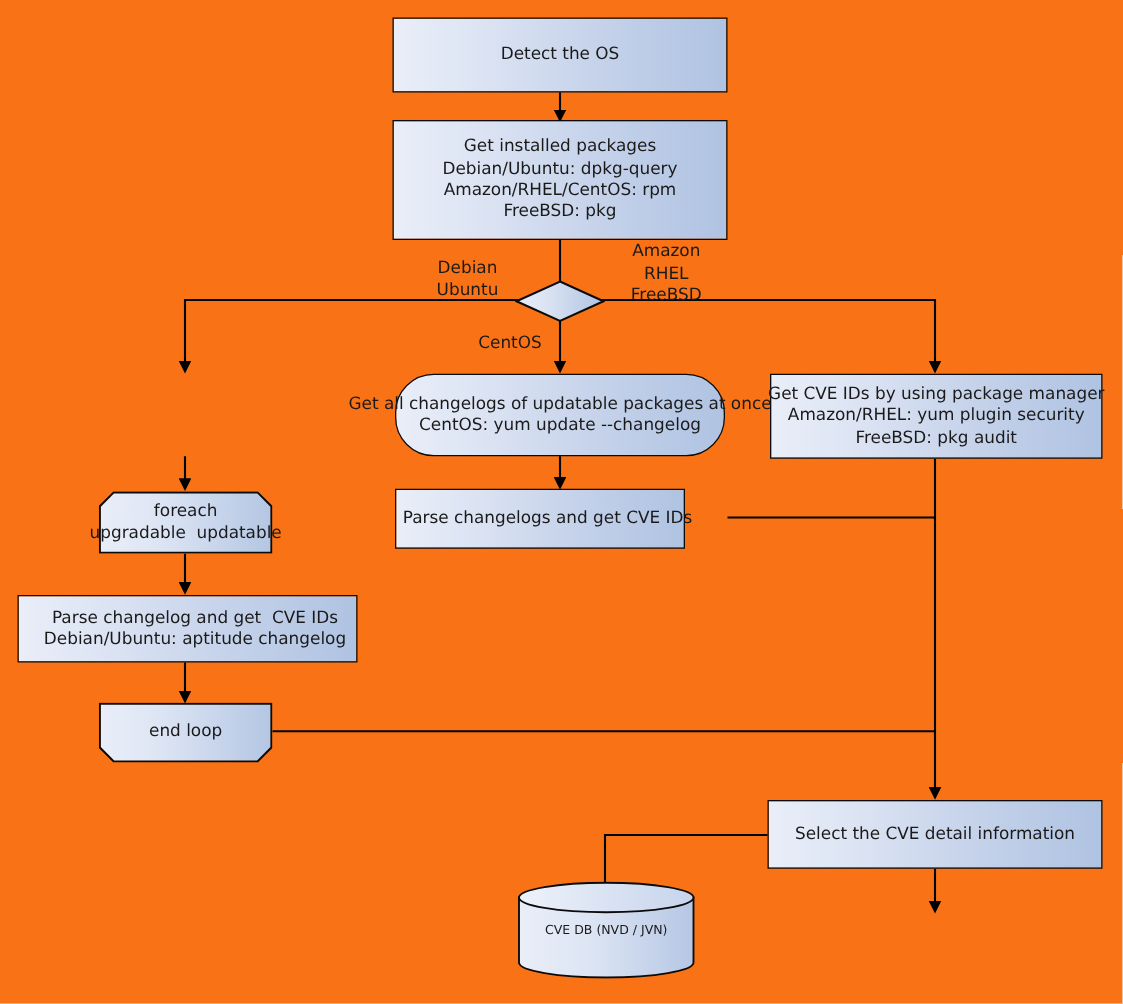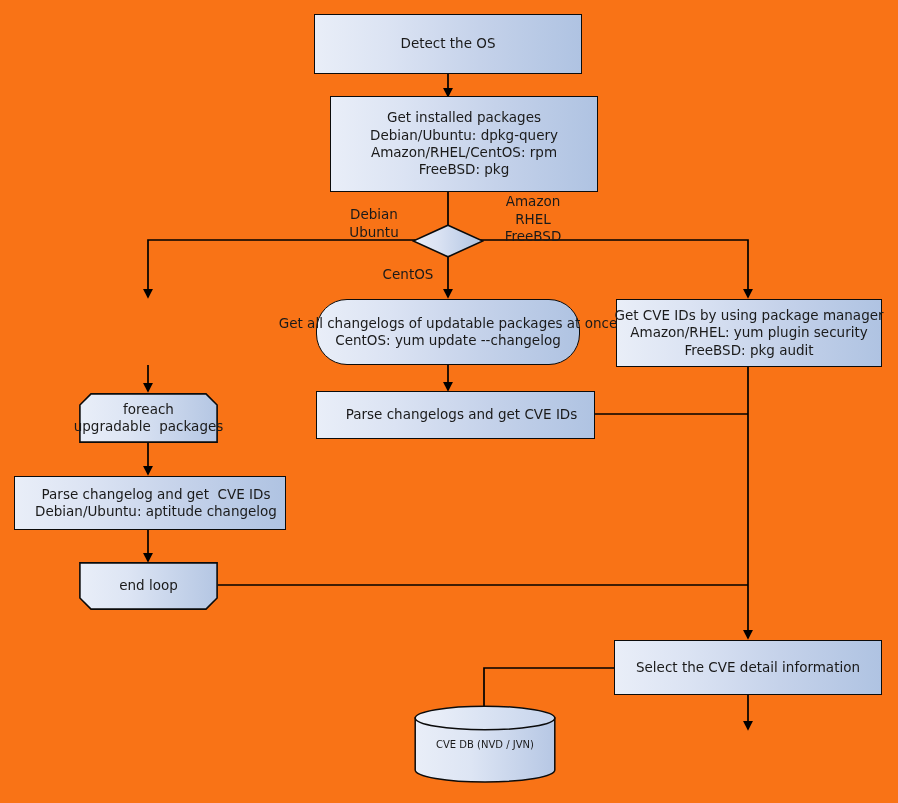--- a/index.html
+++ b/index.html
@@ -125,21 +125,21 @@
       <path d="M 614 668 L 484 668 L 484 711"></path>
 
       <path d="M 748 695 L 748 729" marker-end="url(#arrow)"></path>
     </g>
   </svg>
 
   <div class="node" style="left:314px; top:14px; width:268px; height:60px;">
     <span class="lbl">Detect the OS</span>
   </div>
 
-  <div class="node" style="left:314px; top:96px; width:268px; height:96px;margin-left:16px;">
+  <div class="node" style="left:314px; top:96px; width:268px; height:96px;">
     <span class="lbl">Get installed packages
 Debian/Ubuntu: dpkg-query
 Amazon/RHEL/CentOS: rpm
 FreeBSD: pkg</span>
   </div>
 
   <div class="diamond-wrap" style="left:412px; top:224px; width:72px; height:34px;">
     <svg width="72" height="34" viewBox="0 0 72 34" xmlns="http://www.w3.org/2000/svg">
       <defs>
         <linearGradient id="gradDiamond" x1="0" y1="0" x2="1" y2="0">
@@ -176,24 +176,24 @@
       <defs>
         <linearGradient id="gradLoopA" x1="0" y1="0" x2="1" y2="0">
           <stop offset="0%" stop-color="#e9eef8"></stop>
           <stop offset="35%" stop-color="#dde5f4"></stop>
           <stop offset="100%" stop-color="#b4c6e3"></stop>
         </linearGradient>
       </defs>
       <polygon points="12,0.9 127,0.9 138.1,12 138.1,49.1 0.9,49.1 0.9,12" fill="url(#gradLoopA)" stroke="#0b0b0b" stroke-width="1.6"></polygon>
     </svg>
     <span class="lbl">foreach
-upgradable  packages</span>
-  </div>
-
-  <div class="node" style="left:316px; top:391px; width:279px; height:48px;padding-left:12px;">
+upgradable  updatable</span>
+  </div>
+
+  <div class="node" style="left:316px; top:391px; width:232px; height:48px;padding-left:12px;">
     <span class="lbl">Parse changelogs and get CVE IDs</span>
   </div>
 
   <div class="node" style="left:14px; top:476px; width:272px; height:54px;padding-left:12px;">
     <span class="lbl">Parse changelog and get  CVE IDs
 Debian/Ubuntu: aptitude changelog</span>
   </div>
 
   <div class="node loop-end" style="left:79px; top:562px; width:139px; height:48px;">
     <svg class="loopshape" viewBox="0 0 139 48" preserveAspectRatio="none" xmlns="http://www.w3.org/2000/svg">

